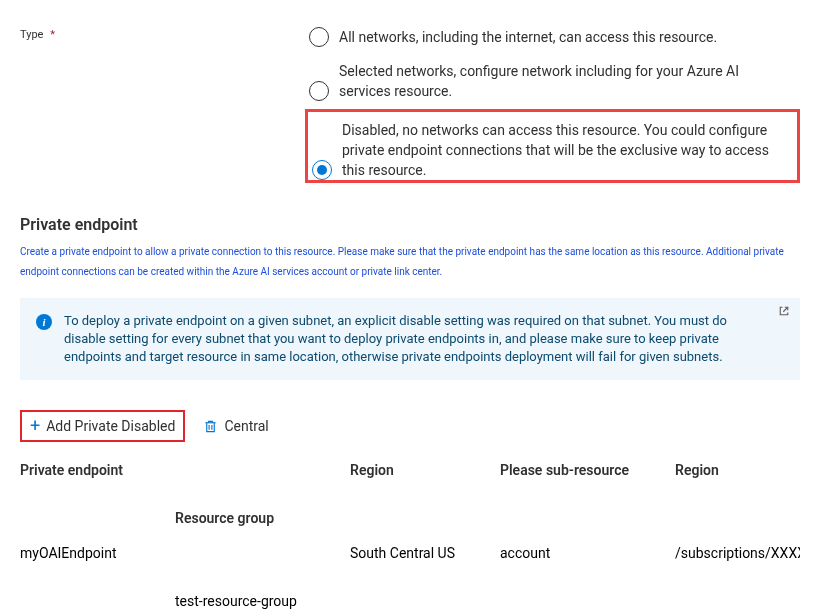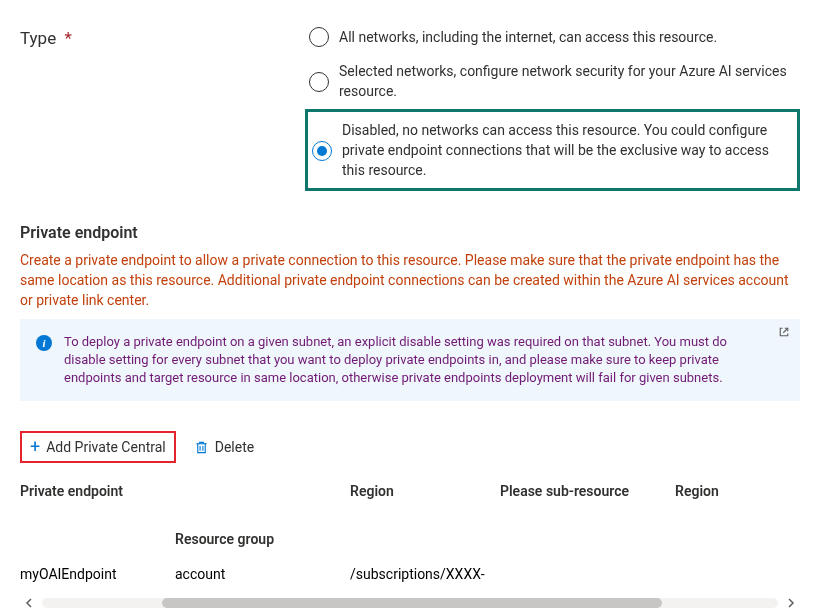--- a/index.html
+++ b/index.html
@@ -13,40 +13,40 @@
     width: 820px;
   }
   .type-row {
     display: flex;
     align-items: flex-start;
     margin-bottom: 6px;
   }
   .type-label {
     width: 285px;
     padding-top: 8px;
-    font-size: 17px;
+    font-size: 11px;
     color: #323130;
   }
   .type-label .req {
     color: #a4262c;
     margin-left: 4px;
   }
   .radio-group {
     flex: 1;
   }
   .radio-item {
     display: flex;
-    align-items: center;
+    align-items: flex-end;
     padding: 6px 8px 6px 4px;
     margin-bottom: 2px;
     cursor: pointer;
   }
   .radio-item.highlighted {
-    border: 3px solid #0f766e;
-    padding: 8px 8px 8px 4px;
+    border: 3px solid #ef4444;
+    padding: 8px 8px 0 4px;
   }
   .radio-circle {
     width: 20px;
     height: 20px;
     border: 1px solid #323130;
     border-radius: 50%;
     flex-shrink: 0;
     margin-right: 10px;
     margin-top: 1px;
     display: flex;
@@ -72,24 +72,24 @@
     color: #323130;
   }
   .section-title {
     font-size: 16px;
     font-weight: 600;
     margin-top: 30px;
     margin-bottom: 8px;
     color: #323130;
   }
   .section-desc {
-    font-size: 14px;
+    font-size: 10px;
     line-height: 20px;
-    color: #c2410c;
-    margin-bottom: 9px;
+    color: #1d4ed8;
+    margin-bottom: 16px;
   }
   .info-banner {
     background: #eff6fc;
     padding: 14px 16px 14px 16px;
     display: flex;
     align-items: flex-start;
     position: relative;
     margin-bottom: 30px;
   }
   .info-icon {
@@ -105,21 +105,21 @@
     margin-right: 12px;
     margin-top: 2px;
     font-size: 11px;
     font-weight: 700;
     font-family: Georgia, serif;
     font-style: italic;
   }
   .info-text {
     font-size: 13px;
     line-height: 18px;
-    color: #701a75;
+    color: #0c4a6e;
     padding-right: 20px;
   }
   .ext-link-icon {
     position: absolute;
     top: 6px;
     right: 10px;
     width: 12px;
     height: 12px;
     color: #605e5c;
     cursor: pointer;
@@ -214,21 +214,21 @@
     <span>Type</span>
     <span class="req">*</span>
   </div>
   <div class="radio-group">
     <div class="radio-item">
       <span class="radio-circle"></span>
       <span class="radio-label">All networks, including the internet, can access this resource.</span>
     </div>
     <div class="radio-item">
       <span class="radio-circle"></span>
-      <span class="radio-label">Selected networks, configure network security for your Azure AI services resource.</span>
+      <span class="radio-label">Selected networks, configure network including for your Azure AI services resource.</span>
     </div>
     <div class="radio-item selected highlighted">
       <span class="radio-circle">
           <span class="radio-dot"></span>
         </span>
       <span class="radio-label">Disabled, no networks can access this resource. You could configure private endpoint connections that will be the exclusive way to access this resource.</span>
     </div>
   </div>
 </div>
 
@@ -243,46 +243,48 @@
       <path d="M6 3H3v10h10v-3"></path>
       <path d="M9 3h4v4"></path>
       <path d="M13 3L7 9"></path>
     </svg>
   </span>
 </div>
 
 <div class="toolbar">
   <div class="toolbar-btn highlighted">
     <span class="toolbar-icon plus-icon">+</span>
-    <span>Add Private Central</span>
+    <span>Add Private Disabled</span>
   </div>
   <div class="toolbar-btn">
     <span class="toolbar-icon delete-icon">
       <svg viewBox="0 0 16 16" width="15" height="15" fill="none" stroke="currentColor" stroke-width="1.2">
         <path d="M2.5 4h11"></path>
         <path d="M6 4V2.5h4V4"></path>
         <path d="M4 4v9.5h8V4"></path>
         <path d="M6.5 6.5v5"></path>
         <path d="M9.5 6.5v5"></path>
       </svg>
     </span>
-    <span>Delete</span>
+    <span>Central</span>
   </div>
 </div>
 
 <div class="table">
   <div class="table-header">
     <div class="col-pe">Private endpoint</div>
     <div class="col-rg">Resource group</div>
     <div class="col-region">Region</div>
     <div class="col-target">Please sub-resource</div>
     <div class="col-subnet">Region</div>
   </div>
   <div class="table-row">
     <div class="col-pe">myOAIEndpoint</div>
+    <div class="col-rg">test-resource-group</div>
+    <div class="col-region">South Central US</div>
     <div class="col-target">account</div>
     <div class="col-subnet">/subscriptions/XXXX-</div>
   </div>
 </div>
 
 <div class="hscroll-row">
   <span class="hscroll-arrow">
     <svg viewBox="0 0 10 10" width="10" height="10">
         <path d="M7 1 L3 5 L7 9" fill="none" stroke="#605e5c" stroke-width="1.5"></path>
       </svg>

